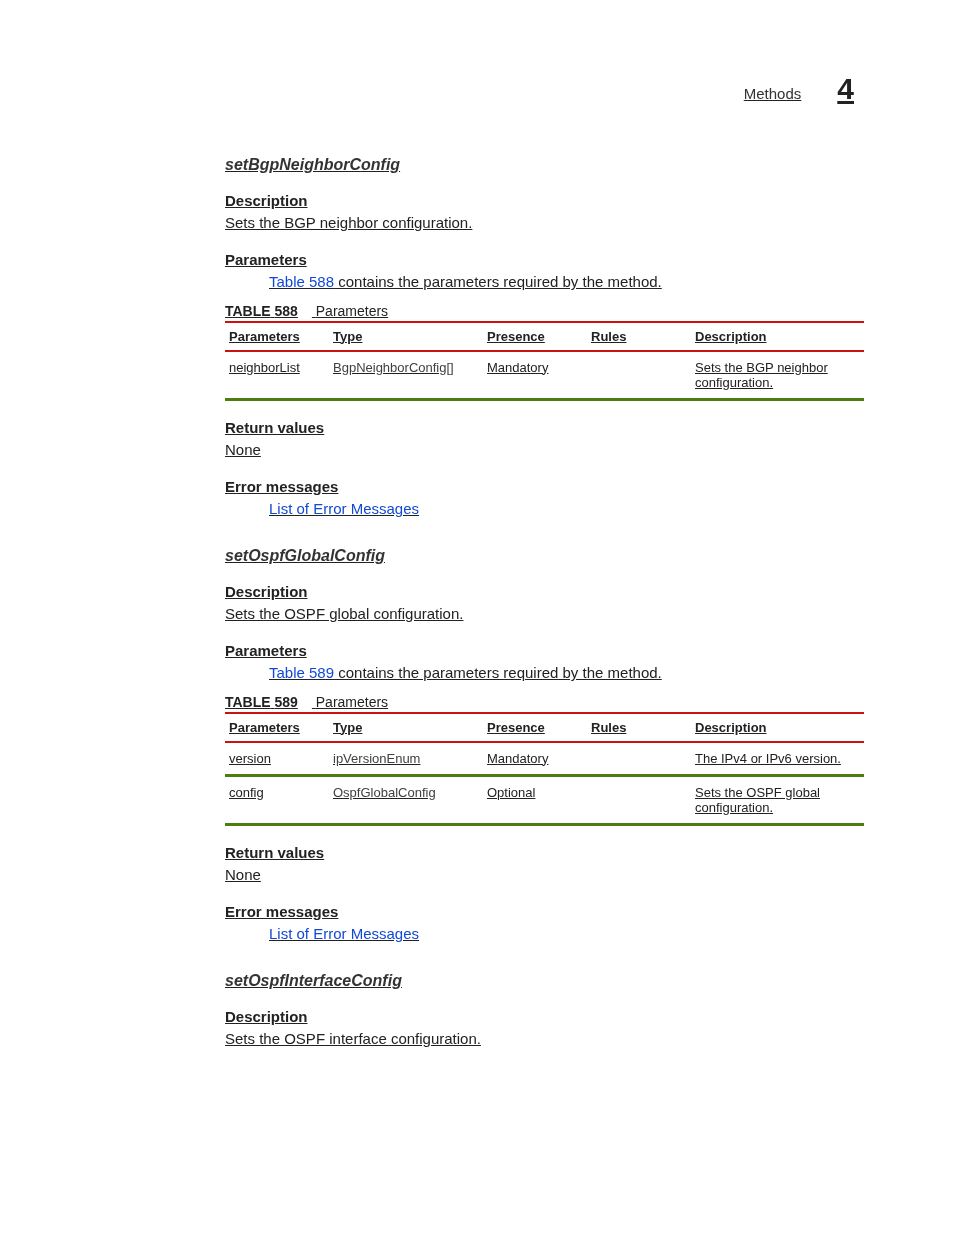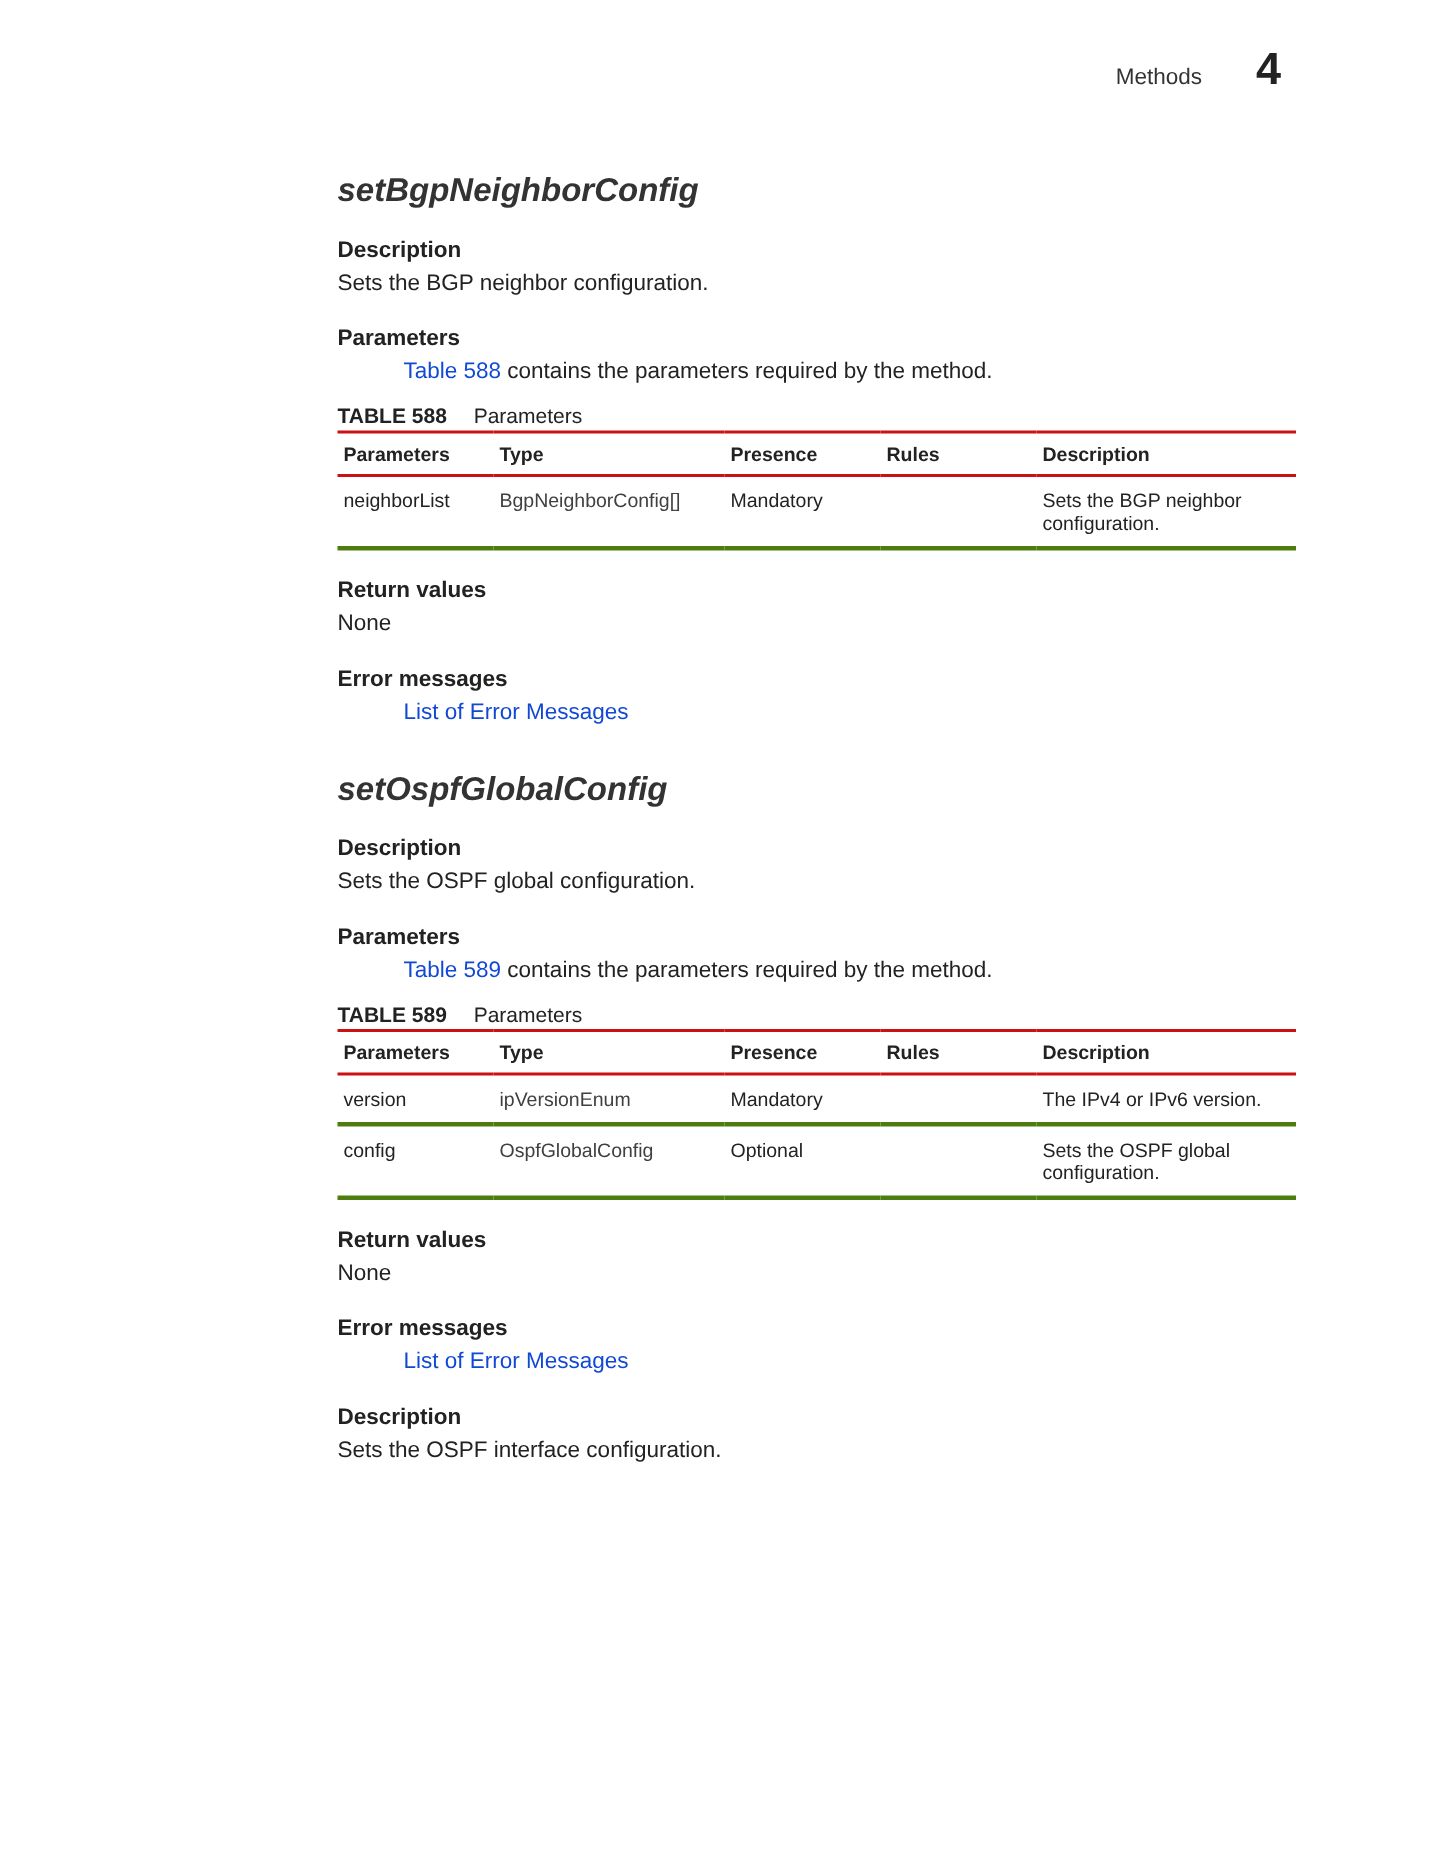--- a/index.html
+++ b/index.html
@@ -4,38 +4,39 @@
 <style>
   body {
     margin: 0;
     padding: 0;
     background: #fff;
     font-family: Arial, Helvetica, sans-serif;
     color: #222;
     width: 954px;
   }
   .page {
-    padding: 30px 90px 60px 90px;
+    padding: 72px 90px 60px 90px;
     box-sizing: border-box;
+    text-decoration: underline;
   }
   .running-head {
     display: flex;
     justify-content: flex-end;
     align-items: baseline;
     gap: 36px;
     margin-bottom: 50px;
     padding-right: 10px;
   }
   .running-head .rh-text { font-size: 15px; color: #333; }
   .running-head .rh-num  { font-size: 30px; font-weight: 700; color: #222; }
   .content { padding-left: 135px; }
   .method-title {
     font-style: italic;
     font-weight: 700;
-    font-size: 22px;
+    font-size: 16px;
     color: #333;
     margin: 28px 0 18px 0;
   }
   .subhead {
     font-weight: 700;
     font-size: 15px;
     margin: 18px 0 4px 0;
   }
   .bodytext {
     font-size: 15px;
@@ -168,18 +169,19 @@
         </tr>
       </tbody>
     </table>
 
     <div class="subhead">Return values</div>
     <p class="bodytext">None</p>
 
     <div class="subhead">Error messages</div>
     <p class="bodytext"><span class="link">List of Error Messages</span></p>
 
+    <div class="method-title">setOspfInterfaceConfig</div>
 
     <div class="subhead">Description</div>
     <p class="bodytext">Sets the OSPF interface configuration.</p>
 
   </div>
 </div>
 
 </body></html>

